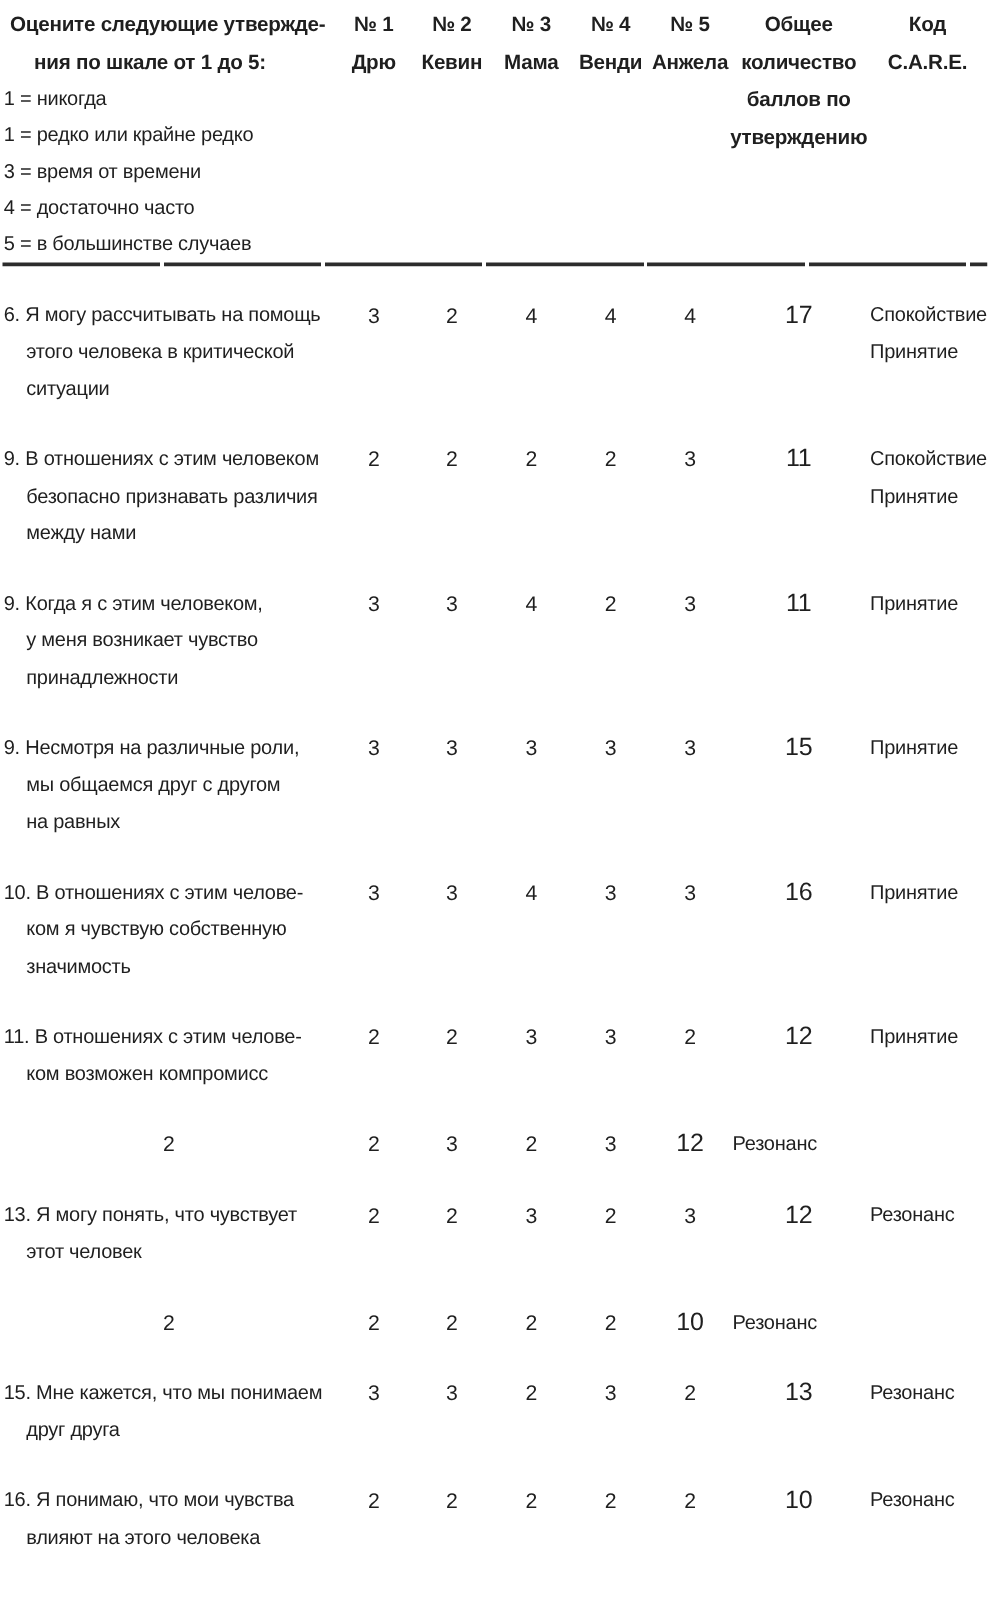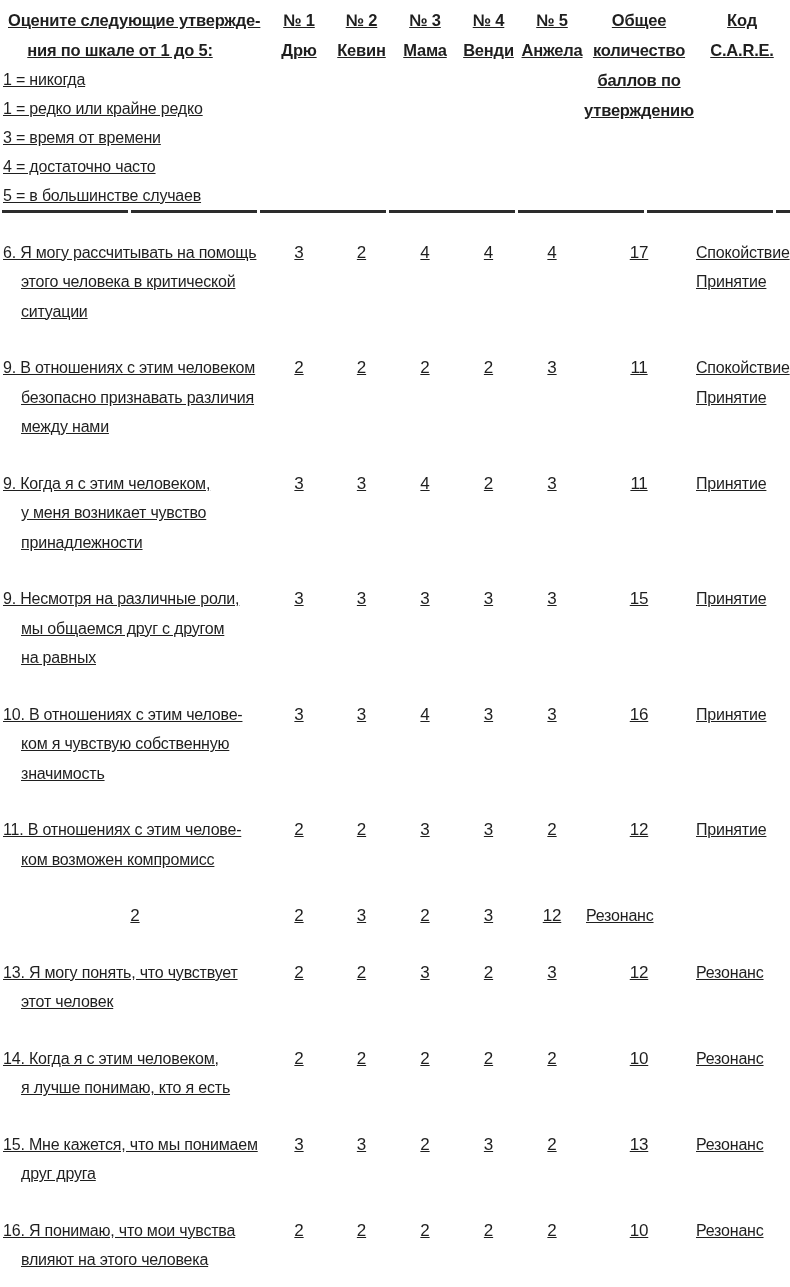--- a/index.html
+++ b/index.html
@@ -13,21 +13,20 @@
     overflow: hidden;
     font-family: "Liberation Sans", "DejaVu Sans", sans-serif;
     color: #1f1f1f;
     letter-spacing: -0.2px;
   }
   .page {
     box-sizing: border-box;
     width: 790px;
     height: 1136px;
     padding: 5px 0 0 2px;
-    text-decoration: underline;
   }
   .grid-row {
     display: grid;
     grid-template-columns: 266px 62px 63px 64px 63px 64px 110px 1fr;
     align-items: start;
   }
   
   .hdr {
     font-weight: 700;
     font-size: 16.5px;
@@ -78,21 +77,21 @@
     padding-left: 19px;
     text-indent: -18px;
     white-space: pre-line;
   }
   .cell-num {
     text-align: center;
     font-size: 17px;
   }
   .cell-total {
     text-align: center;
-    font-size: 17px;
+    font-size: 20px;
   }
   .cell-code {
     white-space: pre-line;
     padding-left: 2px;
   }
 </style>
 </head>
 <body>
 
 <div class="page">
@@ -227,22 +226,20 @@
 этот человек</div>
         <div class="cell-num">2</div>
         <div class="cell-num">2</div>
         <div class="cell-num">3</div>
         <div class="cell-num">2</div>
         <div class="cell-num">3</div>
         <div class="cell-total">12</div>
         <div class="cell-code">Резонанс</div>
       </div>
       <div class="grid-row row">
-        <div class="cell-stmt">14. Когда я с этим человеком,
-я лучше понимаю, кто я есть</div>
         <div class="cell-num">2</div>
         <div class="cell-num">2</div>
         <div class="cell-num">2</div>
         <div class="cell-num">2</div>
         <div class="cell-num">2</div>
         <div class="cell-total">10</div>
         <div class="cell-code">Резонанс</div>
       </div>
       <div class="grid-row row">
         <div class="cell-stmt">15. Мне кажется, что мы понимаем

